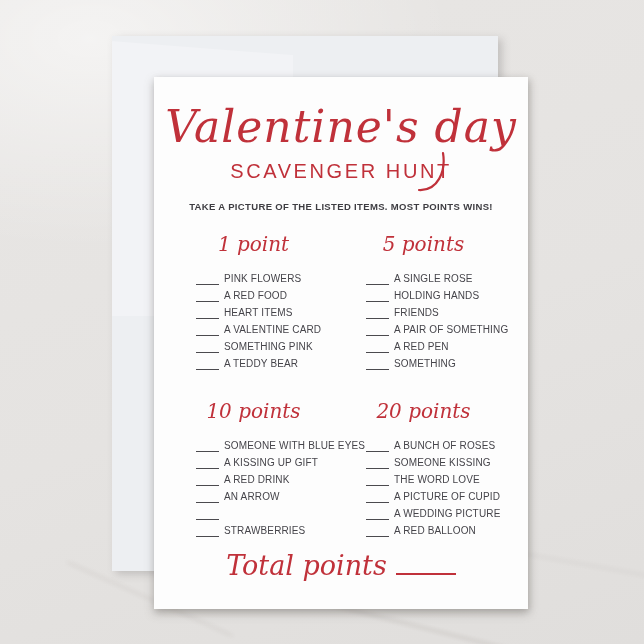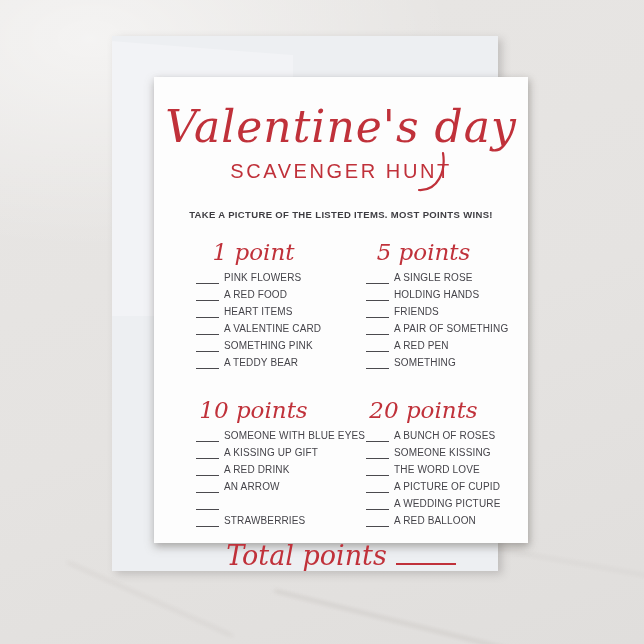--- a/index.html
+++ b/index.html
@@ -35,21 +35,21 @@
   }
   .back-fold{
     position:absolute;left:0;top:0;width:181px;height:280px;
     background:#f2f3f6;
     clip-path:polygon(0 5px,100% 19px,100% 280px,0 280px);
     filter:drop-shadow(2px 2px 2px rgba(0,0,0,0.06));
   }
 
   
   .front-card{
-    position:absolute;left:154px;top:77px;width:374px;height:466px;
+    position:absolute;left:154px;top:77px;width:374px;height:532px;
     background:var(--card-white,#fdfdfd);
     box-shadow:0 4px 9px rgba(110,105,100,0.42), 2px 2px 6px rgba(120,115,110,0.22);
   }
   .script{
     font-family:"DejaVu Serif", serif;
     font-style:italic;
     color:var(--accent-red,#c0313a);
   }
   .title{
     margin-top:24px;
@@ -65,43 +65,43 @@
   .subtitle{
     margin-top:6px;
     text-align:center;
     color:var(--accent-red,#c0313a);
     font-size:20px;
     letter-spacing:2.6px;
     line-height:24px;
     font-weight:400;
   }
   .tagline{
-    margin-top:26px;
+    margin-top:18px;
     text-align:center;
     color:#3e3d42;
     font-size:9.5px;
     font-weight:700;
     letter-spacing:0.35px;
     line-height:12px;
   }
   .sections-grid{
     display:grid;
     grid-template-columns:170px 170px;
     padding-left:42px;
     margin-top:16px;
     row-gap:26px;
   }
   .section-heading{
     width:115px;
     text-align:center;
-    font-size:23px;
+    font-size:20px;
     line-height:30px;
     font-weight:500;
   }
-  .items{}
+  .items{margin-top:9px;}
   .item{height:17px;display:flex;align-items:flex-end;}
   .blank{
     display:inline-block;width:23px;height:11px;
     border-bottom:1.3px solid #4b4a4e;
     margin-right:5px;flex:0 0 auto;
   }
   .item-label{
     font-size:10px;
     color:var(--text-dark,#45444a);
     letter-spacing:0.15px;

